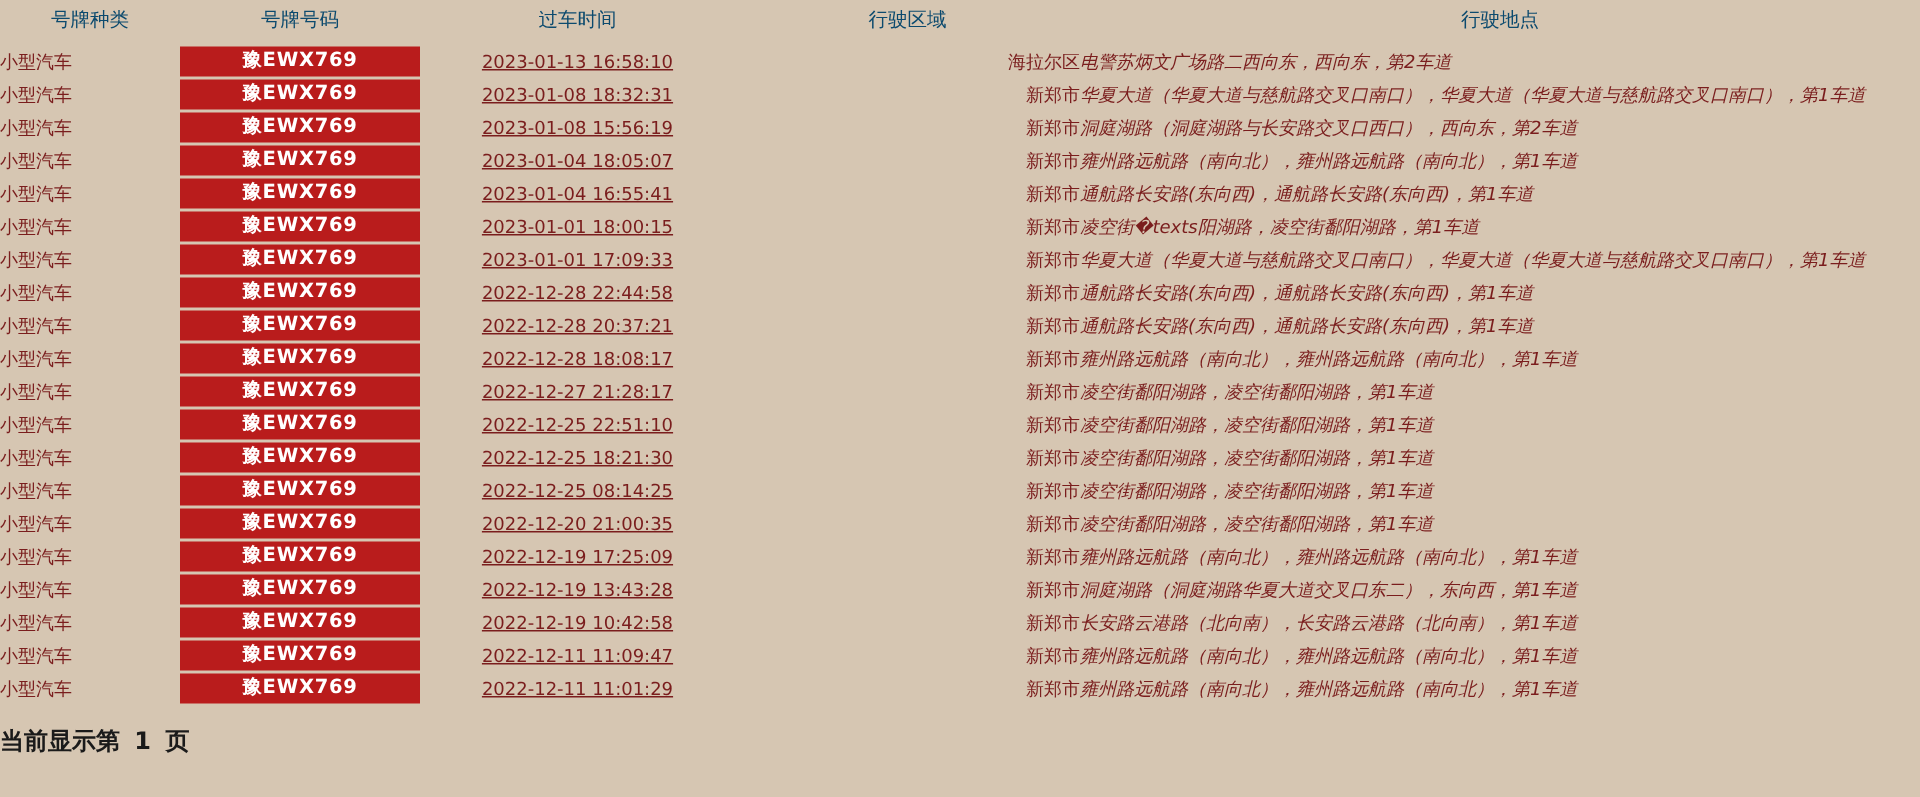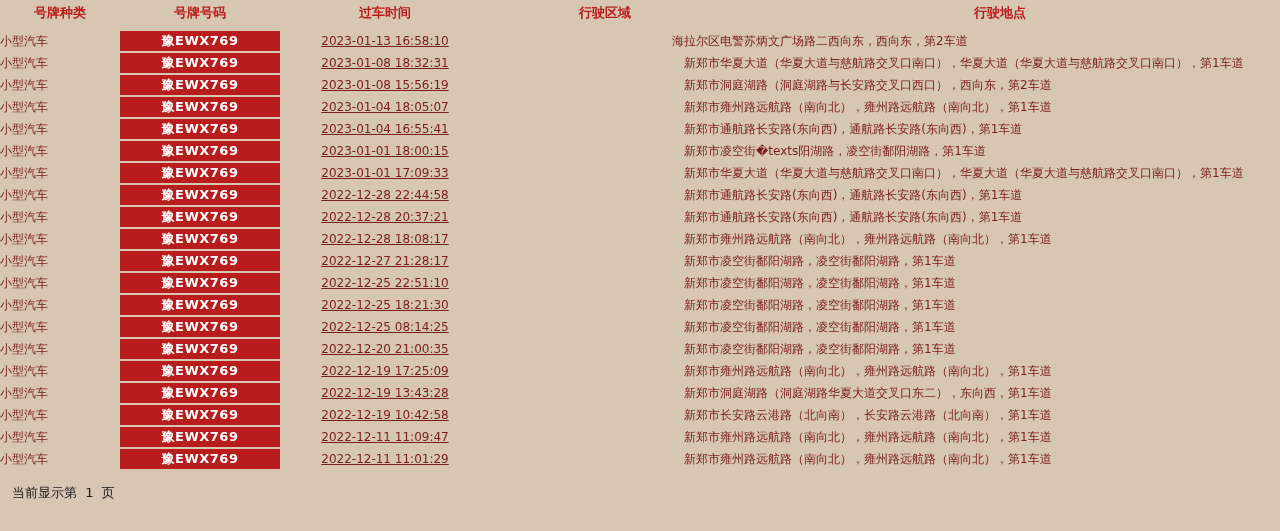--- a/index.html
+++ b/index.html
@@ -14,22 +14,22 @@
     font-family: "DejaVu Sans", "Liberation Sans", sans-serif;
     color: #111;
   }
   table.record-table {
     border-collapse: collapse;
     width: 1280px;
     table-layout: fixed;
   }
   table.record-table th {
     font-size: 13px;
-    font-weight: bold;
-    color: #b91c1c;
+    font-weight: normal;
+    color: #0c4a6e;
     padding: 4px 0 8px 0;
     background: #d6c6b2;
   }
   table.record-table td {
     font-size: 12px;
     color: #7a1d1d;
     padding: 0;
     height: 22px;
     vertical-align: middle;
     background: #d6c6b2;
@@ -68,26 +68,27 @@
     text-align: right;
     padding-left: 8px;
     color: #7a1d1d;
   }
   td.cell-place {
     text-align: left;
     padding-left: 8px;
     color: #7a1d1d;
     white-space: nowrap;
     overflow: hidden;
+    font-style: italic;
   }
   .footer {
     margin-top: 14px;
-    padding-left: 12px;
-    font-size: 13px;
+    font-size: 16px;
     color: #1a1a1a;
+    font-weight: bold;
   }
   .footer .page-num {
     display: inline-block;
     padding: 0 4px;
   }
 </style>
 </head>
 <body>
 
 <table class="record-table">

